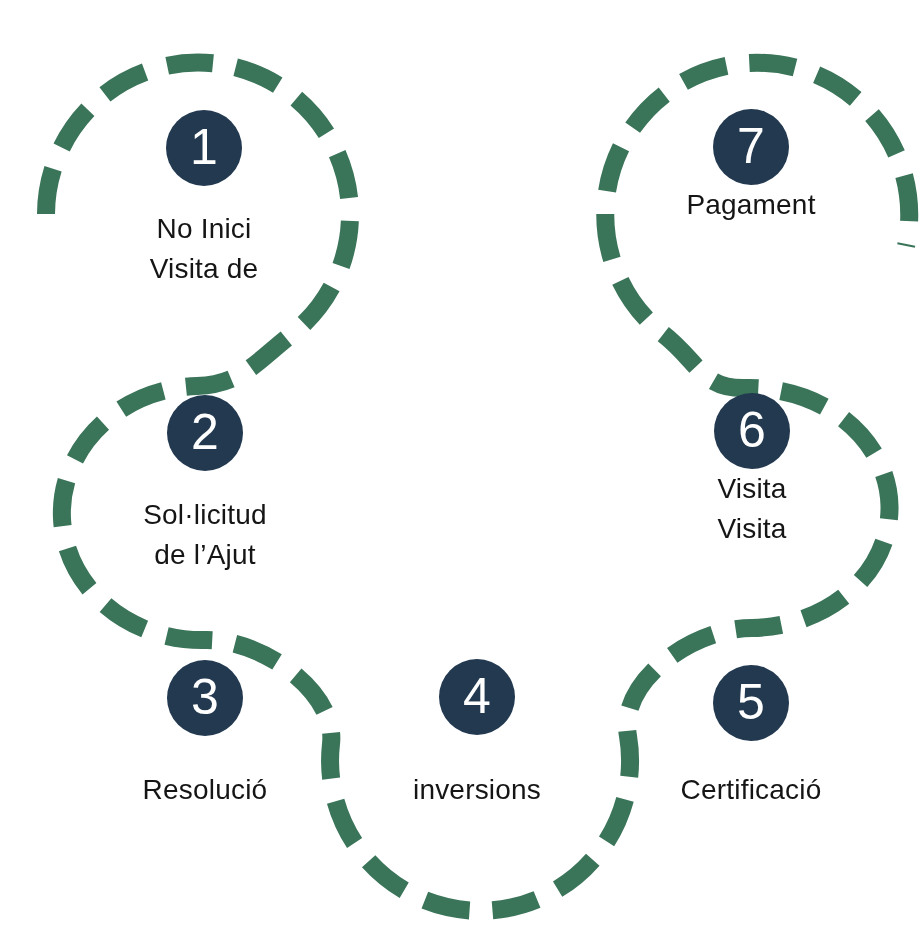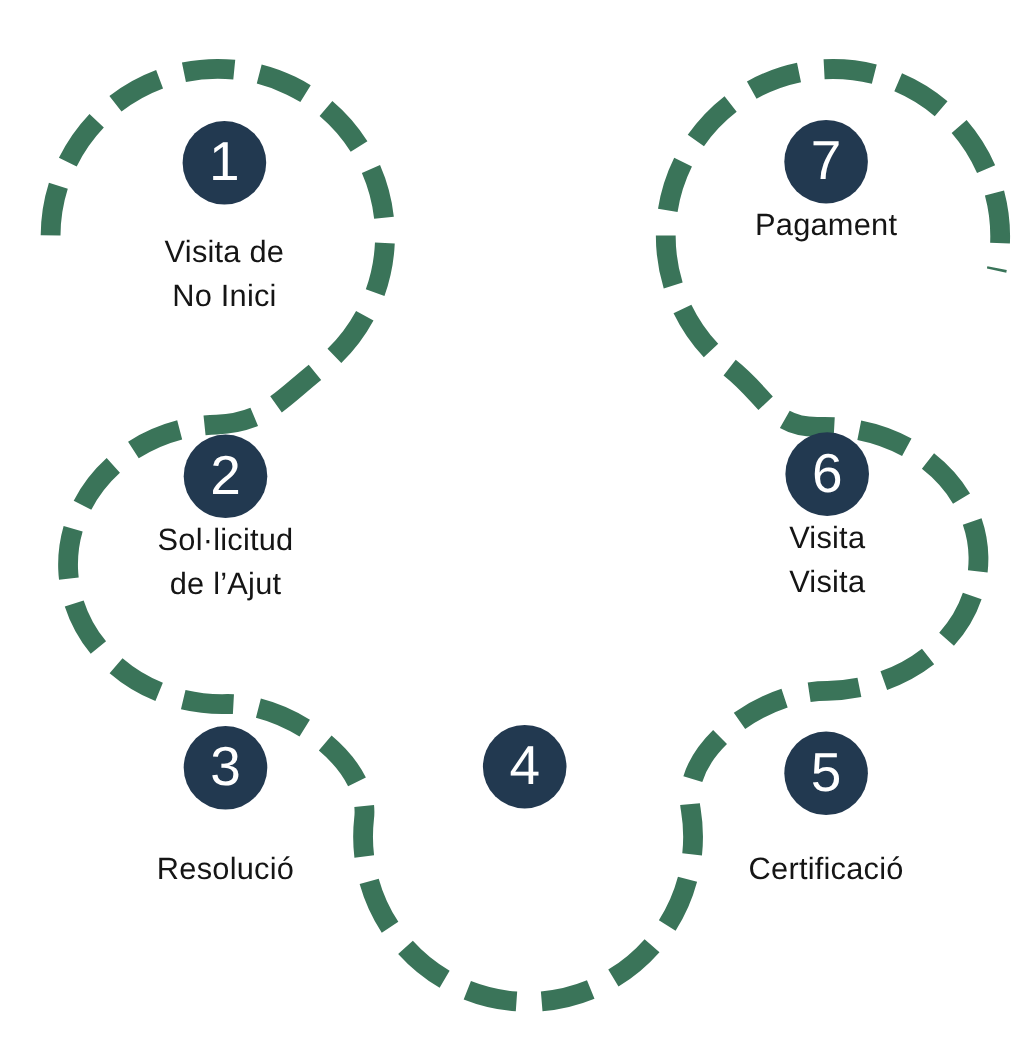--- a/index.html
+++ b/index.html
@@ -83,50 +83,51 @@
          A 140 120 0 1 0 747 388
          C 702 390 699 362 663 334
          A 152 152 0 1 1 906 246"></path>
   </svg>
 
   <div class="step" style="left:84px;  top:110px;">
     <div class="badge">
       <span>1</span>
     </div>
     <div class="label" style="margin-top:23px;">
+      <span>No Inici</span>
       <span>Visita de</span>
-      <span>No Inici</span>
     </div>
   </div>
 
   <div class="step" style="left:85px;  top:395px;">
     <div class="badge">
       <span>2</span>
     </div>
-    <div class="label" style="">
+    <div class="label" style="margin-top:24px;">
       <span>Sol·licitud</span>
       <span>de l’Ajut</span>
     </div>
   </div>
 
   <div class="step" style="left:85px;  top:660px;">
     <div class="badge">
       <span>3</span>
     </div>
     <div class="label" style="margin-top:34px;">
       <span>Resolució</span>
       <span></span>
     </div>
   </div>
 
   <div class="step" style="left:357px; top:659px;">
     <div class="badge">
       <span>4</span>
     </div>
     <div class="label" style="margin-top:35px;">
+      <span>inversions</span>
     </div>
   </div>
 
   <div class="step" style="left:631px; top:665px;">
     <div class="badge">
       <span>5</span>
     </div>
     <div class="label" style="margin-top:29px;">
       <span>Certificació</span>
       <span></span>

